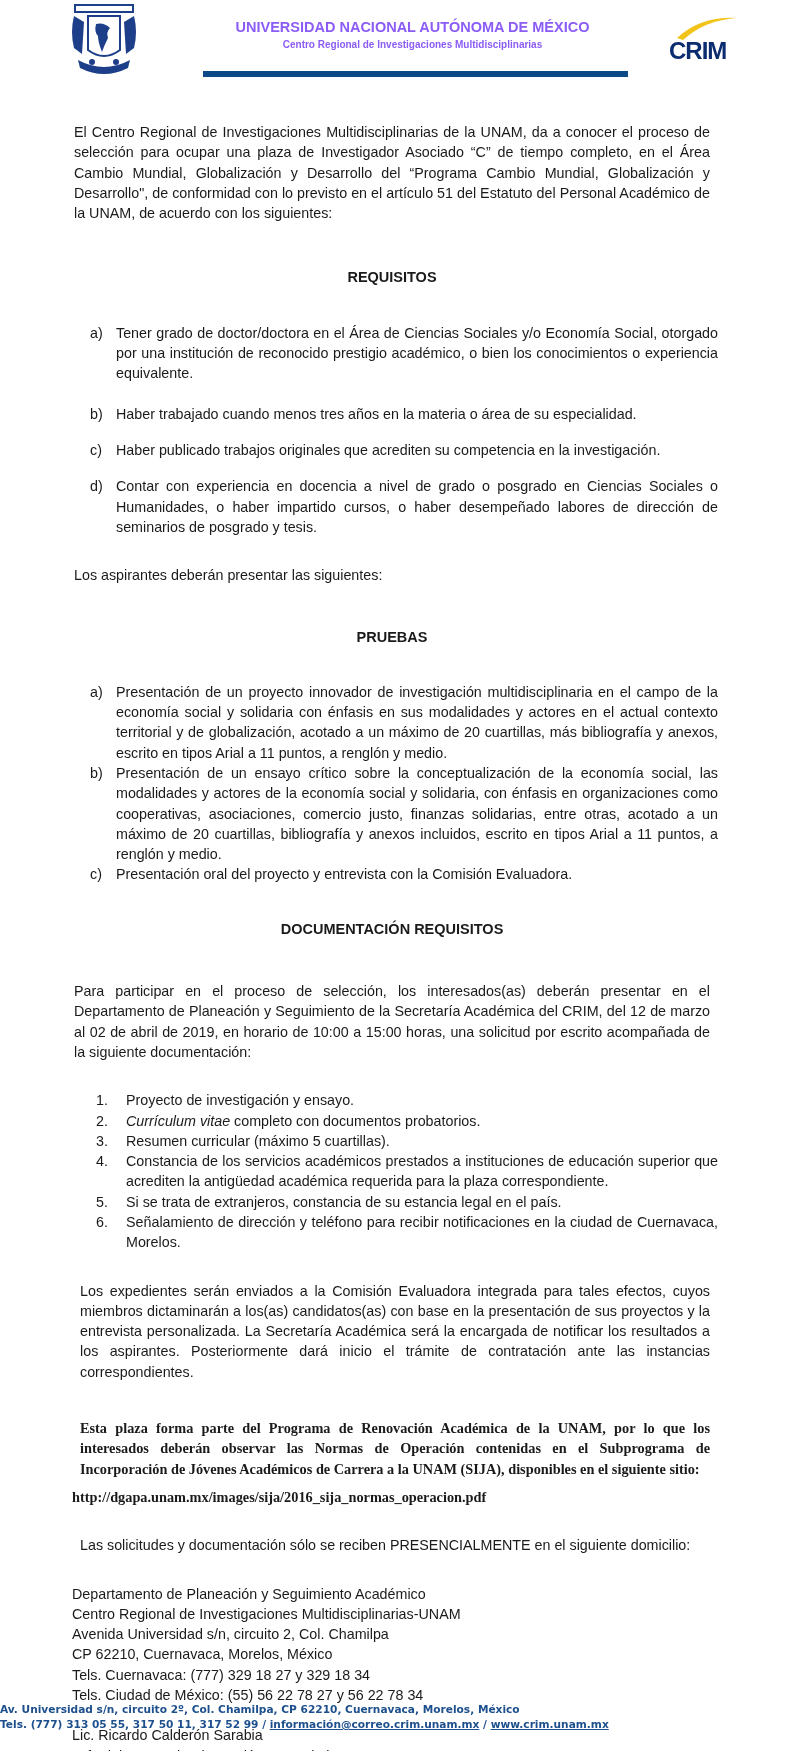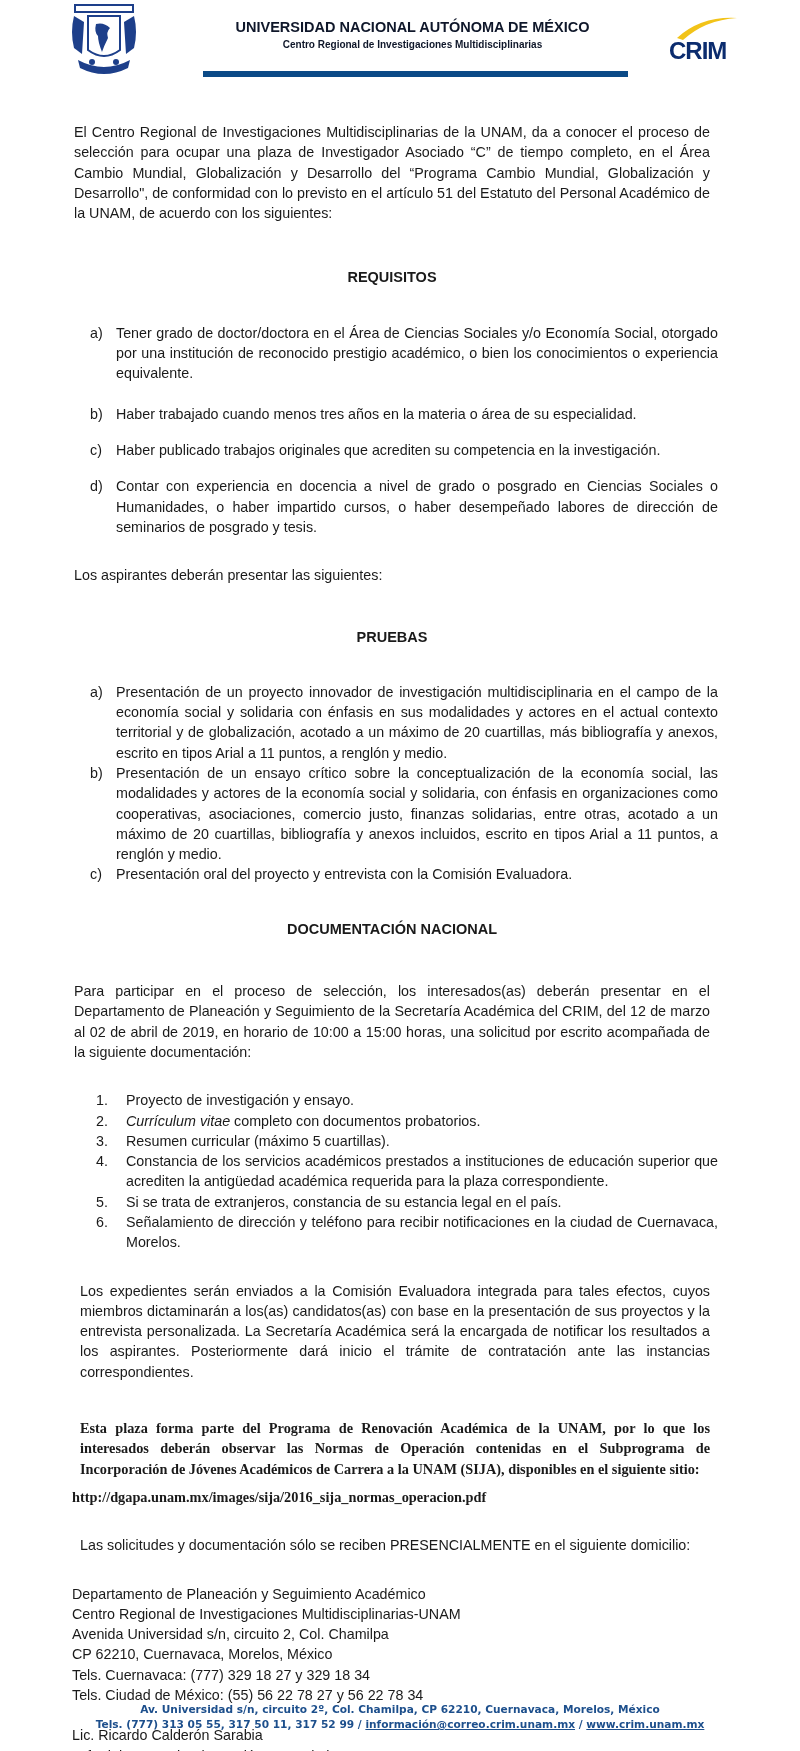--- a/index.html
+++ b/index.html
@@ -5,42 +5,42 @@
   html, body { margin: 0; padding: 0; background: #ffffff; }
   body {
     width: 800px; height: 1751px; position: relative; overflow: hidden;
     font-family: "Liberation Sans", sans-serif; color: #1a1a1a;
   }
   .header { position: absolute; left: 0; top: 0; width: 800px; height: 90px; }
   .unam-logo { position: absolute; left: 68px; top: 2px; width: 72px; height: 78px; }
   .crim-logo { position: absolute; left: 665px; top: 14px; width: 80px; height: 50px; }
   .header-title {
     position: absolute; left: 200px; top: 19px; width: 425px; text-align: center;
-    color: #0f172a; font-weight: bold; line-height: 17px;
+    color: #8b5cf6; font-weight: bold; line-height: 17px;
   }
   .header-title .l1 { font-size: 14.5px; }
   .header-title .l2 { font-size: 10px; }
   .header-bar { position: absolute; left: 203px; top: 71px; width: 425px; height: 6px; background: #0b4a87; }
 
   .doc {
     position: absolute; left: 66px; top: 114px; width: 652px;
     font-size: 14.3px; line-height: 20.3px;
   }
   .p { text-align: justify; margin: 8px; }
   .h { text-align: center; font-weight: bold; font-size: 14.5px; margin: 14px; }
   .li { display: flex; text-align: justify; }
   .li .mk { flex: 0 0 26px; padding-left: 24px; }
   .li .tx { flex: 1; }
   .ol .mk { flex: 0 0 30px; padding-left: 30px; }
   .bold { font-weight: bold; font-family: Liberation Serif, serif; }
   .email { color: #1f3fd1; text-decoration: underline; }
   .blk { margin: 0; }
 
   .footer {
-    position: absolute; left: 0; top: 1702px; width: 800px; text-align: center;
+    position: absolute; left: 0; top: 1702px; width: 800px; 
     font-family: "DejaVu Sans", sans-serif; font-size: 10.6px; line-height: 15px;
     color: #1d4f8c; font-weight: bold;
   }
   .footer a { color: #1d4f8c; text-decoration: underline; }
 </style>
 </head>
 <body>
 
 <div class="header">
   <svg class="unam-logo" viewBox="0 0 72 78">
@@ -105,21 +105,21 @@
   <div class="li">
     <span class="mk">b)</span>
     <span class="tx">Presentación de un ensayo crítico sobre la conceptualización de la economía social, las modalidades y actores de la economía social y solidaria, con énfasis en organizaciones como cooperativas, asociaciones, comercio justo, finanzas solidarias, entre otras, acotado a un máximo de 20 cuartillas, bibliografía y anexos incluidos, escrito en tipos Arial a 11 puntos, a renglón y medio.</span>
   </div>
   <div class="li">
     <span class="mk">c)</span>
     <span class="tx">Presentación oral del proyecto y entrevista con la Comisión Evaluadora.</span>
   </div>
 
   <div style="height:20px"></div>
-  <p class="h">DOCUMENTACIÓN NACIONAL</p>
+  <p class="h">DOCUMENTACIÓN REQUISITOS</p>
   <div style="height:20px"></div>
   <p class="p">Para participar en el proceso de selección, los interesados(as) deberán presentar en el Departamento de Planeación y Seguimiento de la Secretaría Académica del CRIM, del 12 de marzo al 02 de abril de 2019, en horario de 10:00 a 15:00 horas, una solicitud por escrito acompañada de la siguiente documentación:</p>
   <div style="height:20px"></div>
 
   <div class="li ol">
     <span class="mk">1.</span>
     <span class="tx">Proyecto de investigación y ensayo.</span>
   </div>
   <div class="li ol">
     <span class="mk">2.</span>

